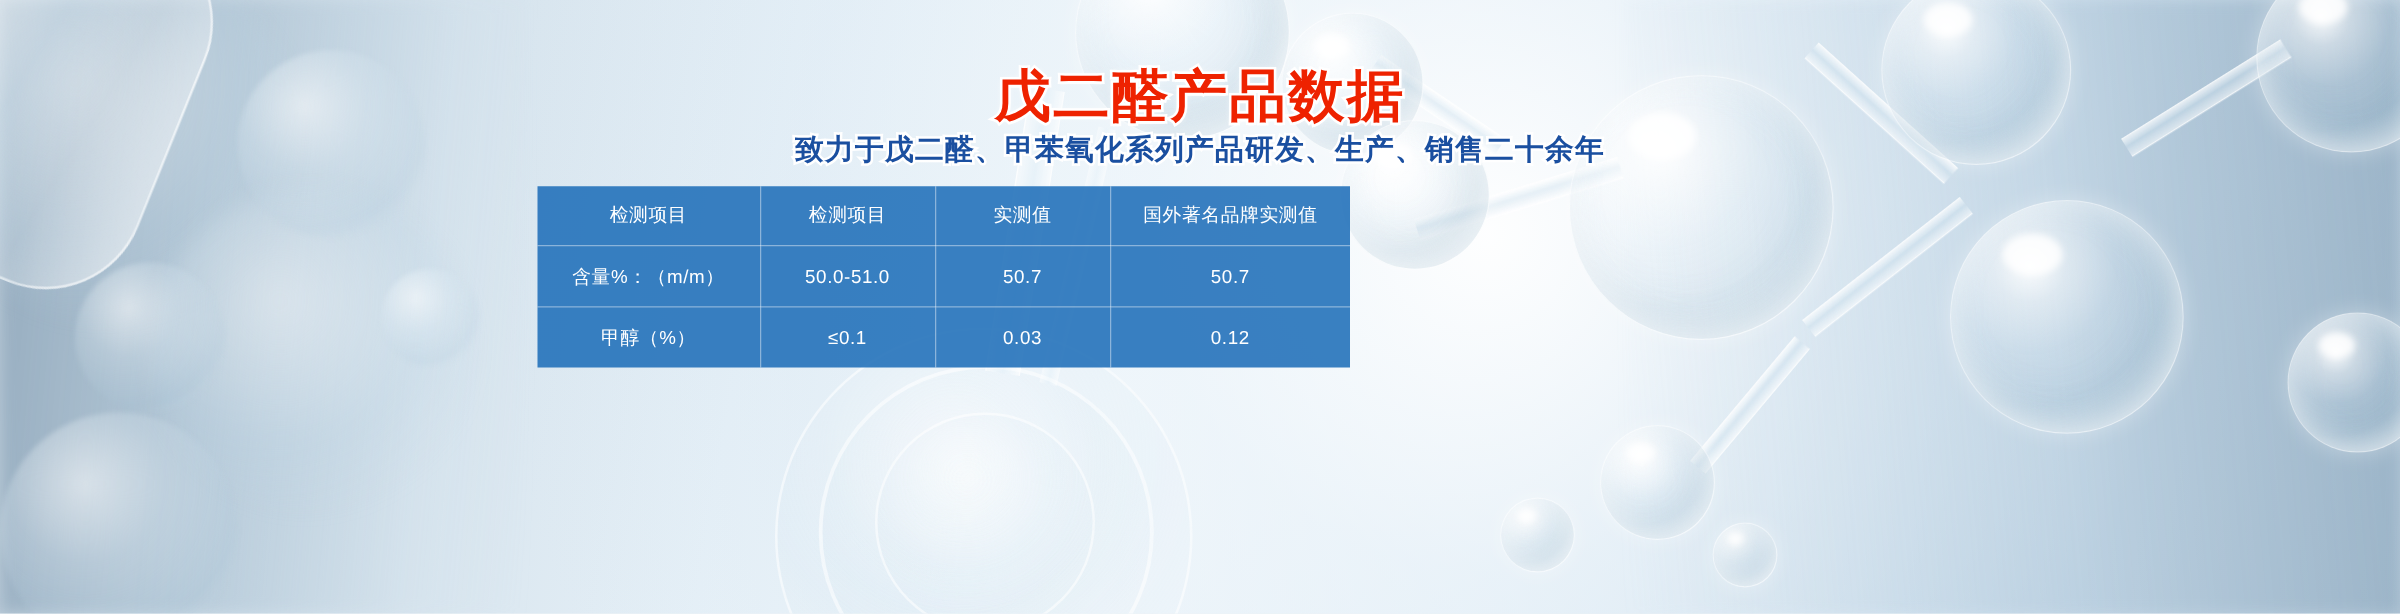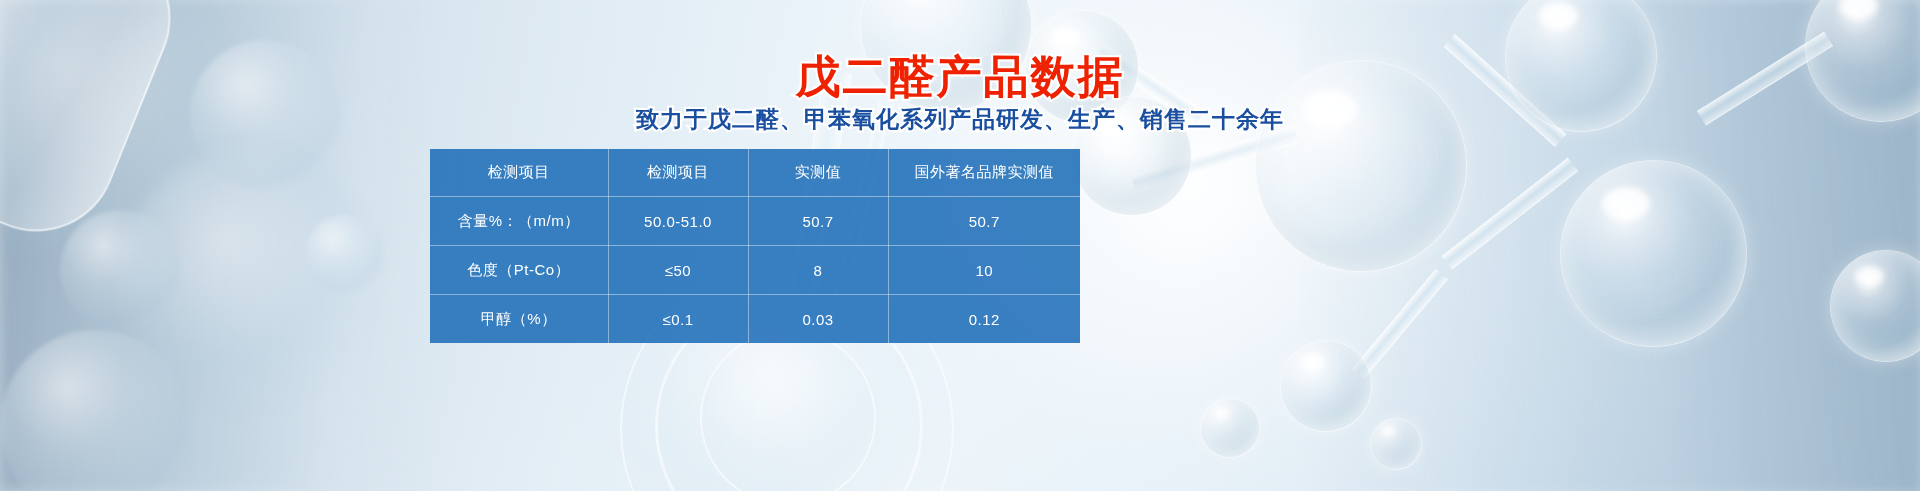--- a/index.html
+++ b/index.html
@@ -253,26 +253,20 @@
           </tr>
       </thead>
       <tbody id="body-rows">
           <tr>
             <td>含量%：（m/m）</td>
             <td>50.0-51.0</td>
             <td>50.7</td>
             <td>50.7</td>
           </tr>
           <tr>
-            <td>色度（Pt-Co）</td>
-            <td>≤50</td>
-            <td>8</td>
-            <td>10</td>
-          </tr>
-          <tr>
             <td>甲醇（%）</td>
             <td>≤0.1</td>
             <td>0.03</td>
             <td>0.12</td>
           </tr>
         </tbody>
     </table>
   </div>
 
 </div>

